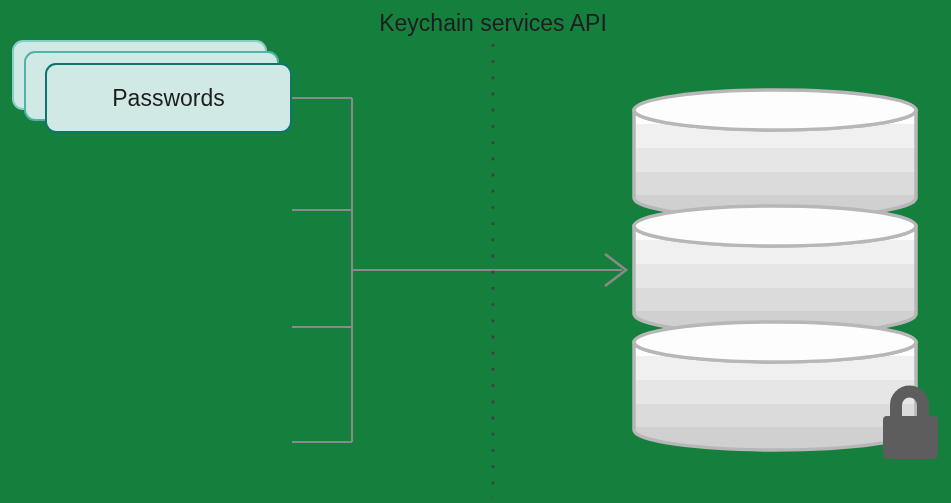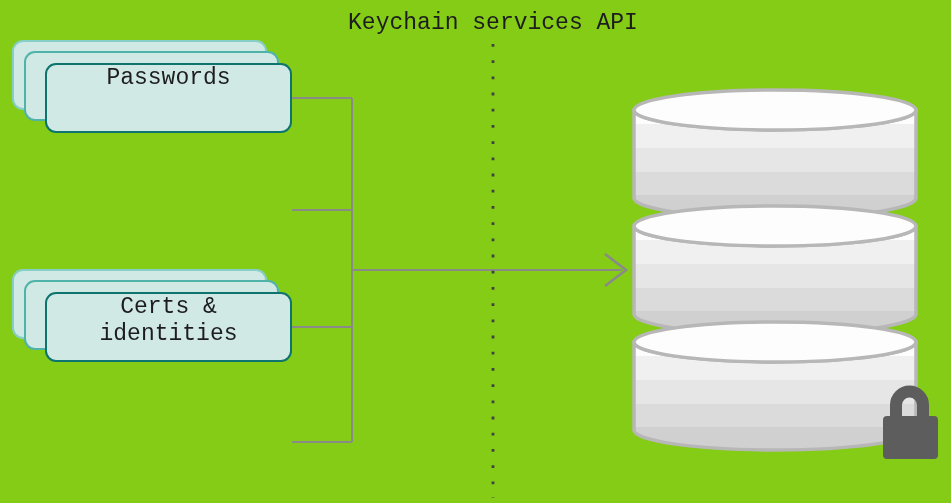--- a/index.html
+++ b/index.html
@@ -15,22 +15,22 @@
     --band-1:#fdfdfd;
     --band-2:#f0f0f0;
     --band-3:#e6e6e6;
     --band-4:#dbdbdb;
     --band-5:#d0d0d0;
   }
   html,body{margin:0;padding:0;background:#ffffff;}
   .canvas{
     position:relative;
     width:951px;height:503px;
-    background:#84cc16;
-    font-family:Liberation Mono, monospace;
+    background:#15803d;
+    font-family:Liberation Sans, sans-serif;
     overflow:hidden;
   }
   .diagram-svg{position:absolute;left:0;top:0;width:951px;height:503px;}
 
   .conn{stroke:var(--connector-gray);stroke-width:2;fill:none;}
   .arrowhead{stroke:var(--connector-gray);stroke-width:2.6;fill:none;stroke-linejoin:miter;}
   .dotted{stroke:var(--dot-gray);stroke-width:2.8;stroke-dasharray:2.8 13.4;fill:none;}
 
   .disk-body{fill:url(#bands);stroke:var(--cyl-stroke);stroke-width:3.5;stroke-linejoin:round;}
   .disk-top{fill:var(--band-1);stroke:var(--cyl-stroke);stroke-width:3.5;}
@@ -55,21 +55,21 @@
   .layer,.card{
     position:absolute;inset:0;
     border-radius:11px;
     background:var(--card-fill);
     border:2.5px solid var(--card-border-front);
     box-sizing:border-box;
   }
   .l3{transform:translate(-25px,-23px);border-color:var(--card-border-back);}
   .l2{transform:translate(-13px,-12px);border-color:var(--card-border-mid);}
   .card{
-    display:flex;align-items:flex-start;justify-content:center;
+    display:flex;align-items:center;justify-content:center;
     text-align:center;
     font-size:23px;line-height:27px;color:var(--text-dark);margin-left:8px;
   }
   .pos2 .card-label{max-width:175px;}
 </style>
 </head>
 <body>
 
 <div class="canvas">
 
@@ -129,22 +129,15 @@
 
   <div class="stack pos1">
     <div class="layer l3"></div>
     <div class="layer l2"></div>
     <div class="card">
       <span class="card-label">Passwords</span>
     </div>
   </div>
 
 
-  <div class="stack pos3">
-    <div class="layer l3"></div>
-    <div class="layer l2"></div>
-    <div class="card">
-      <span class="card-label">Certs &amp; identities</span>
-    </div>
-  </div>
 
 
 </div>
 
 </body></html>

